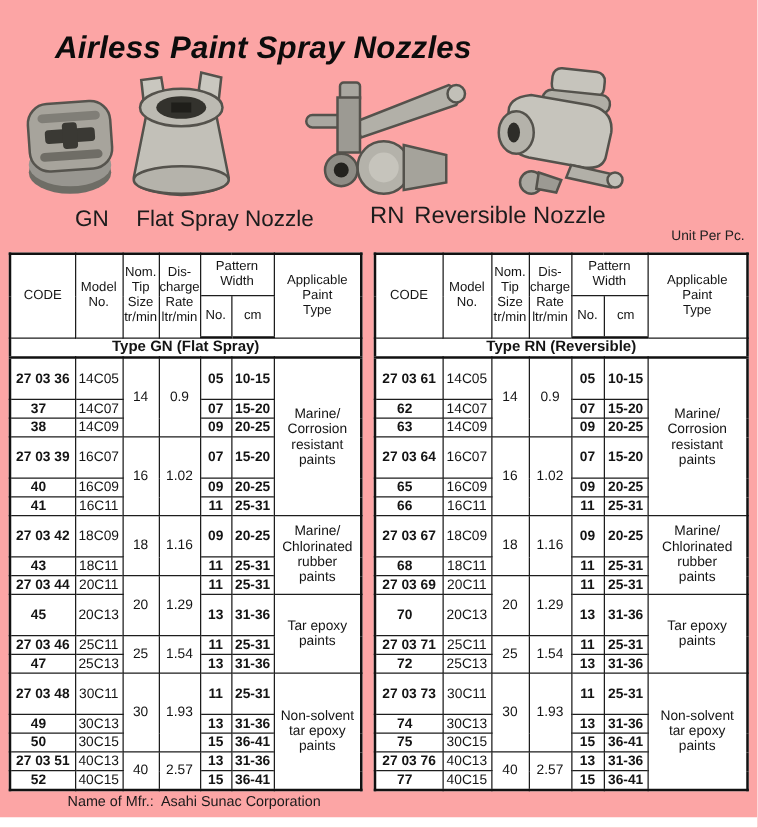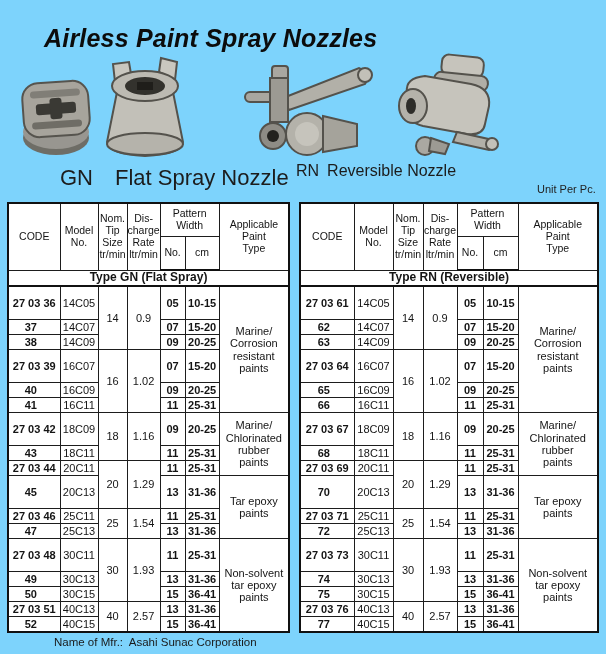--- a/index.html
+++ b/index.html
@@ -1,29 +1,29 @@
 <!DOCTYPE html>
 <html><head>
 <meta charset="utf-8">
 <style>
   html,body { margin:0; padding:0; background:#fff; }
   .page {
-    position:relative; width:606px; height:654px; background:#7dd3fc;
+    position:relative; width:606px; height:654px; background:#fca5a5;
     font-family:"Liberation Sans", sans-serif; color:#161616; overflow:hidden;
   }
   .title {
     position:absolute; left:44px; top:24px;
     font-size:25px; font-weight:bold; font-style:italic; color:#0c0c0c;
     letter-spacing:.2px; white-space:nowrap;
   }
   .photo { position:absolute; }
-  .plabel { position:absolute; font-size:22px; color:#1c1c1c; white-space:nowrap; }
+  .plabel { position:absolute; font-size:18px; color:#1c1c1c; white-space:nowrap; }
   .plabel .gap { display:inline-block; width:22px; }
   #gn-label { left:60px; top:165px; }
-  #rn-label { left:296px; top:162px; font-size:16px; }
+  #rn-label { left:296px; top:162px; font-size:19px; }
   #rn-label .gap { width:8px; }
   .unit { position:absolute; left:508px; top:183px; font-size:11px; color:#222;padding-left:29px; }
   .footer { position:absolute; left:54px; top:636px; font-size:11.5px; color:#1a1a1a; white-space:pre;text-align:center; }
 
   table.nozzle {
     position:absolute; top:202px; border-collapse:collapse; table-layout:fixed;
     background:#fff; border:2px solid #111;
   }
   #t-gn { left:7px; }
   #t-rn { left:299px; }

